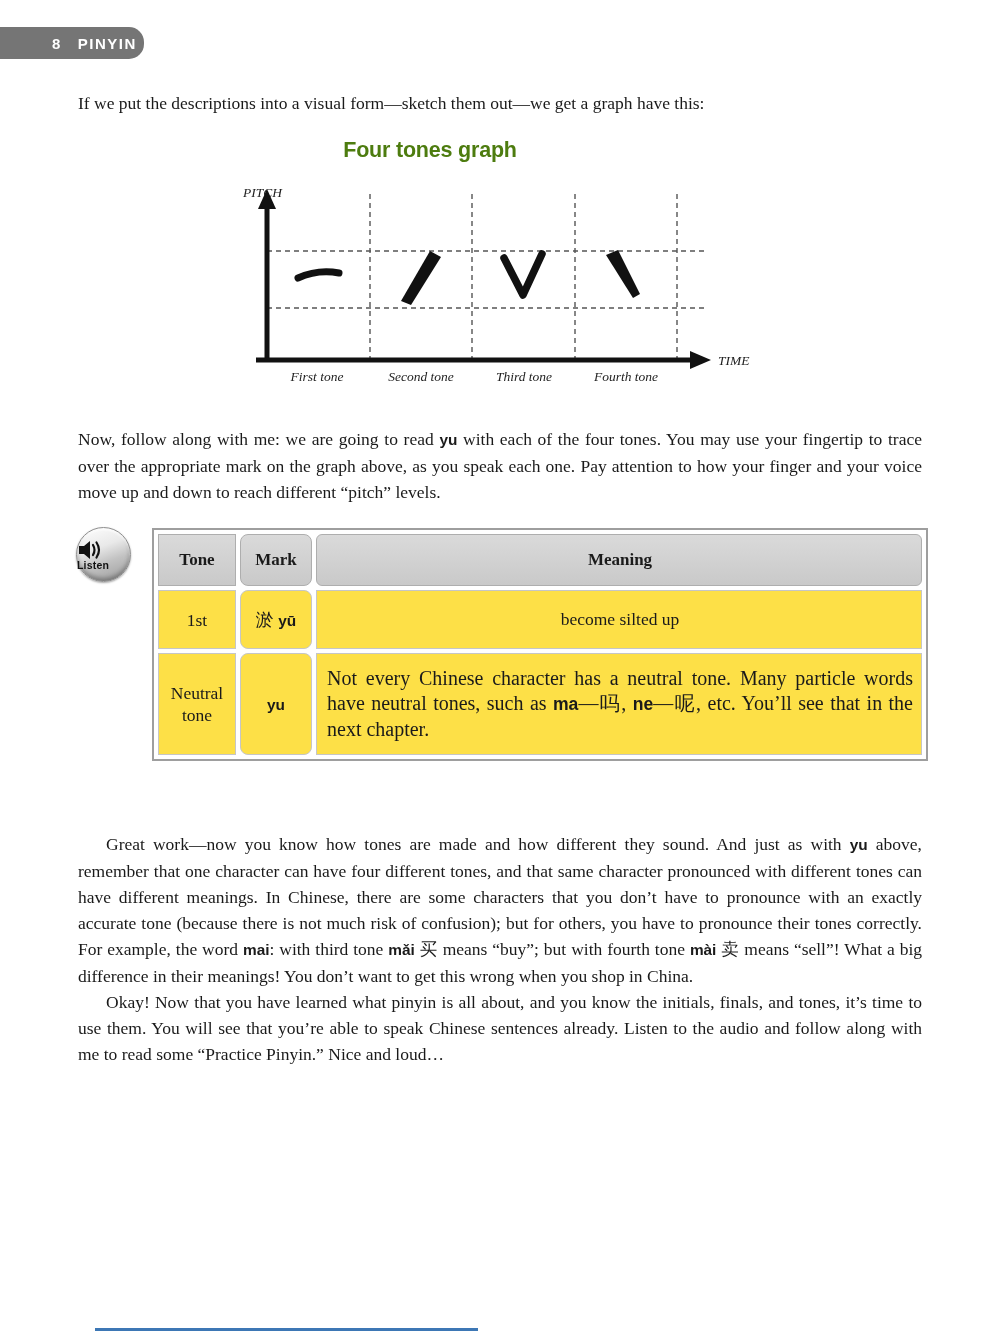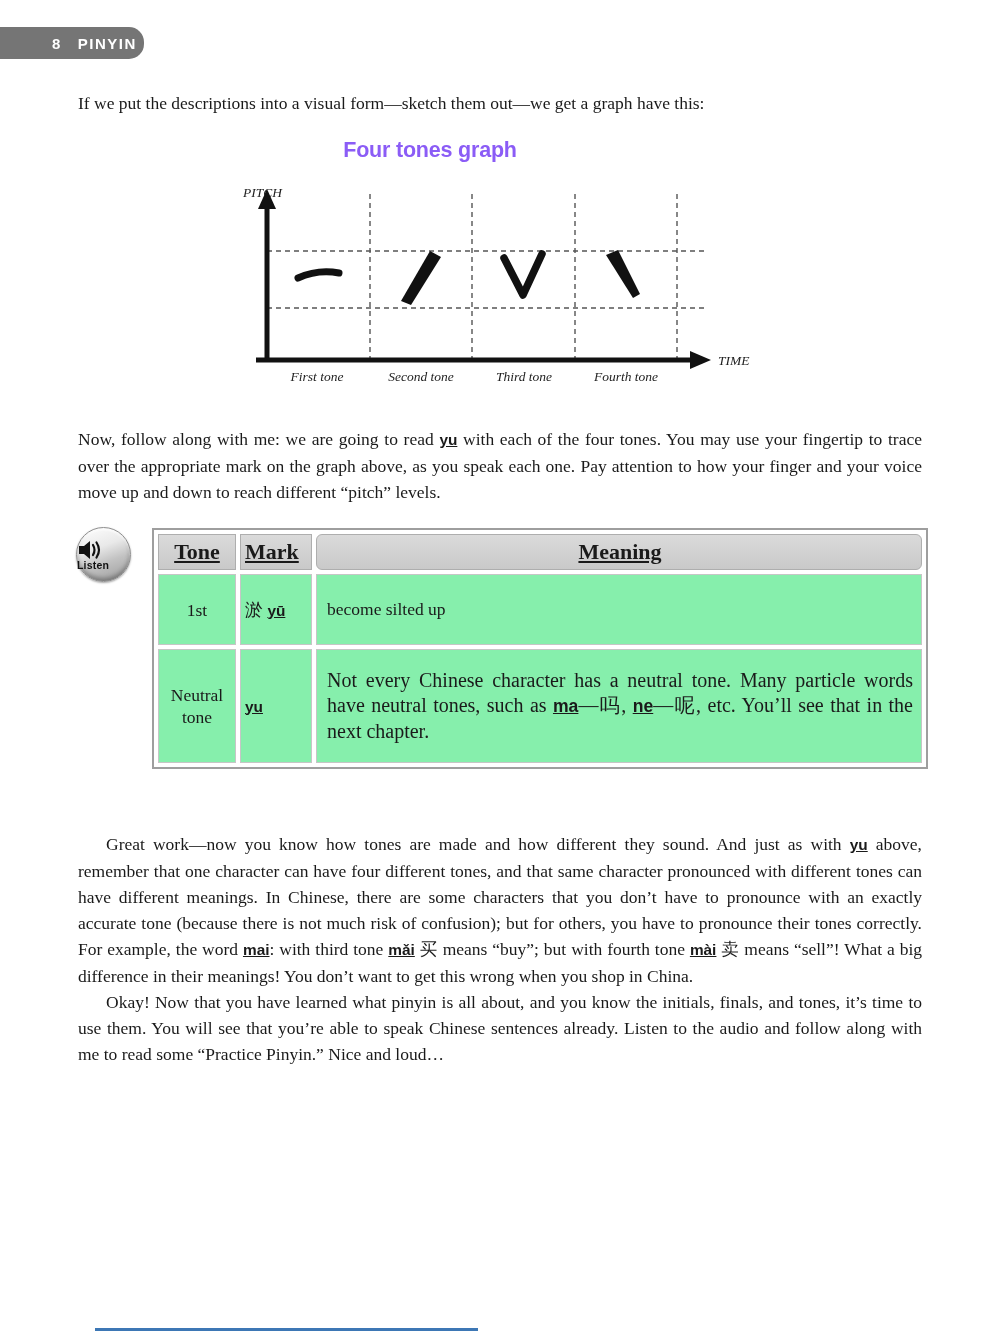--- a/index.html
+++ b/index.html
@@ -14,27 +14,27 @@
     display:flex;align-items:center;padding-left:52px;box-sizing:border-box;
     font-family:"Liberation Sans",sans-serif;font-weight:bold;color:#ffffff;
     font-size:15px;letter-spacing:1.5px;
   }
   .chapter-tab .num{margin-right:16px;}
   
   .para{
     position:absolute;left:78px;width:844px;
     font-size:17.5px;line-height:26px;text-align:justify;
   }
-  .pin{font-family:"Liberation Sans",sans-serif;font-weight:bold;font-size:0.88em;text-decoration:underline;}
+  .pin{font-family:"Liberation Sans",sans-serif;font-weight:bold;font-size:0.88em;}
   .indent p{margin:0;text-indent:28px;}
   
   .graph-title{
     position:absolute;left:0;top:138px;width:860px;text-align:center;
     font-family:"Liberation Sans",sans-serif;font-weight:bold;font-size:21.5px;
-    letter-spacing:-0.2px;color:#8b5cf6;
+    letter-spacing:-0.2px;color:#4d7c0f;
   }
   .graph-wrap{position:absolute;left:240px;top:184px;width:535px;height:212px;}
   .axis-label{font-family:"Liberation Serif",serif;font-style:italic;font-size:13.5px;fill:#222;}
   .tone-label{font-family:"Liberation Serif",serif;font-style:italic;font-size:13.5px;fill:#222;}
   
   .listen-btn{
     position:absolute;left:76px;top:527px;width:55px;height:55px;border-radius:50%;
     background:linear-gradient(160deg,#ffffff 0%,#e9e9e9 38%,#c2c2c2 62%,#9a9a9a 100%);
     border:1px solid #8f8f8f;
     box-shadow:inset 0 -3px 4px rgba(0,0,0,.28), inset 0 2px 2px rgba(255,255,255,.9), 0 1px 2px rgba(0,0,0,.35);
@@ -47,30 +47,30 @@
   }
   
   .tone-table{
     position:absolute;left:152px;top:528px;width:776px;
     border-collapse:separate;border-spacing:4px;
     background:#ffffff;border:2px solid #9e9e9e;box-sizing:border-box;
   }
   .tone-table th{
     background:linear-gradient(180deg,#dadada 0%,#c9c9c9 100%);
     border:1px solid #aeaeae;
-    font-family:"Liberation Serif",serif;font-weight:bold;font-size:22px;
-    height:30px;padding:2px 4px;text-decoration:underline;
+    font-family:"Liberation Serif",serif;font-weight:bold;font-size:17px;
+    height:30px;padding:10px 4px;
   }
   .tone-table td{
-    background:#86efac;border:1px solid #c6c6c6;
-    font-size:17.5px;padding:18px 4px;height:33px;
+    background:#fde047;border:1px solid #c6c6c6;
+    font-size:17.5px;padding:12px 4px;height:33px;
   }
   .col-tone{width:68px;text-align:center;}
-  .col-mark{width:62px;text-align:left;white-space:nowrap;}
-  .col-meaning{text-align:left;padding-left:10px !important;padding-right:8px !important;}
+  .col-mark{width:62px;text-align:center;white-space:nowrap;border-radius:8px;}
+  .col-meaning{text-align:center;padding-left:10px !important;padding-right:8px !important;}
   .cn{font-size:18px;}
   td.col-tone{line-height:22px;}
   .neutral td{height:58px;}
   .neutral .col-meaning{font-size:20px;line-height:25px;text-align:justify;}
   
   .bottom-rule{position:absolute;left:95px;top:1328px;width:383px;height:3px;background:#3d77b5;}
 </style>
 </head>
 <body>
 

